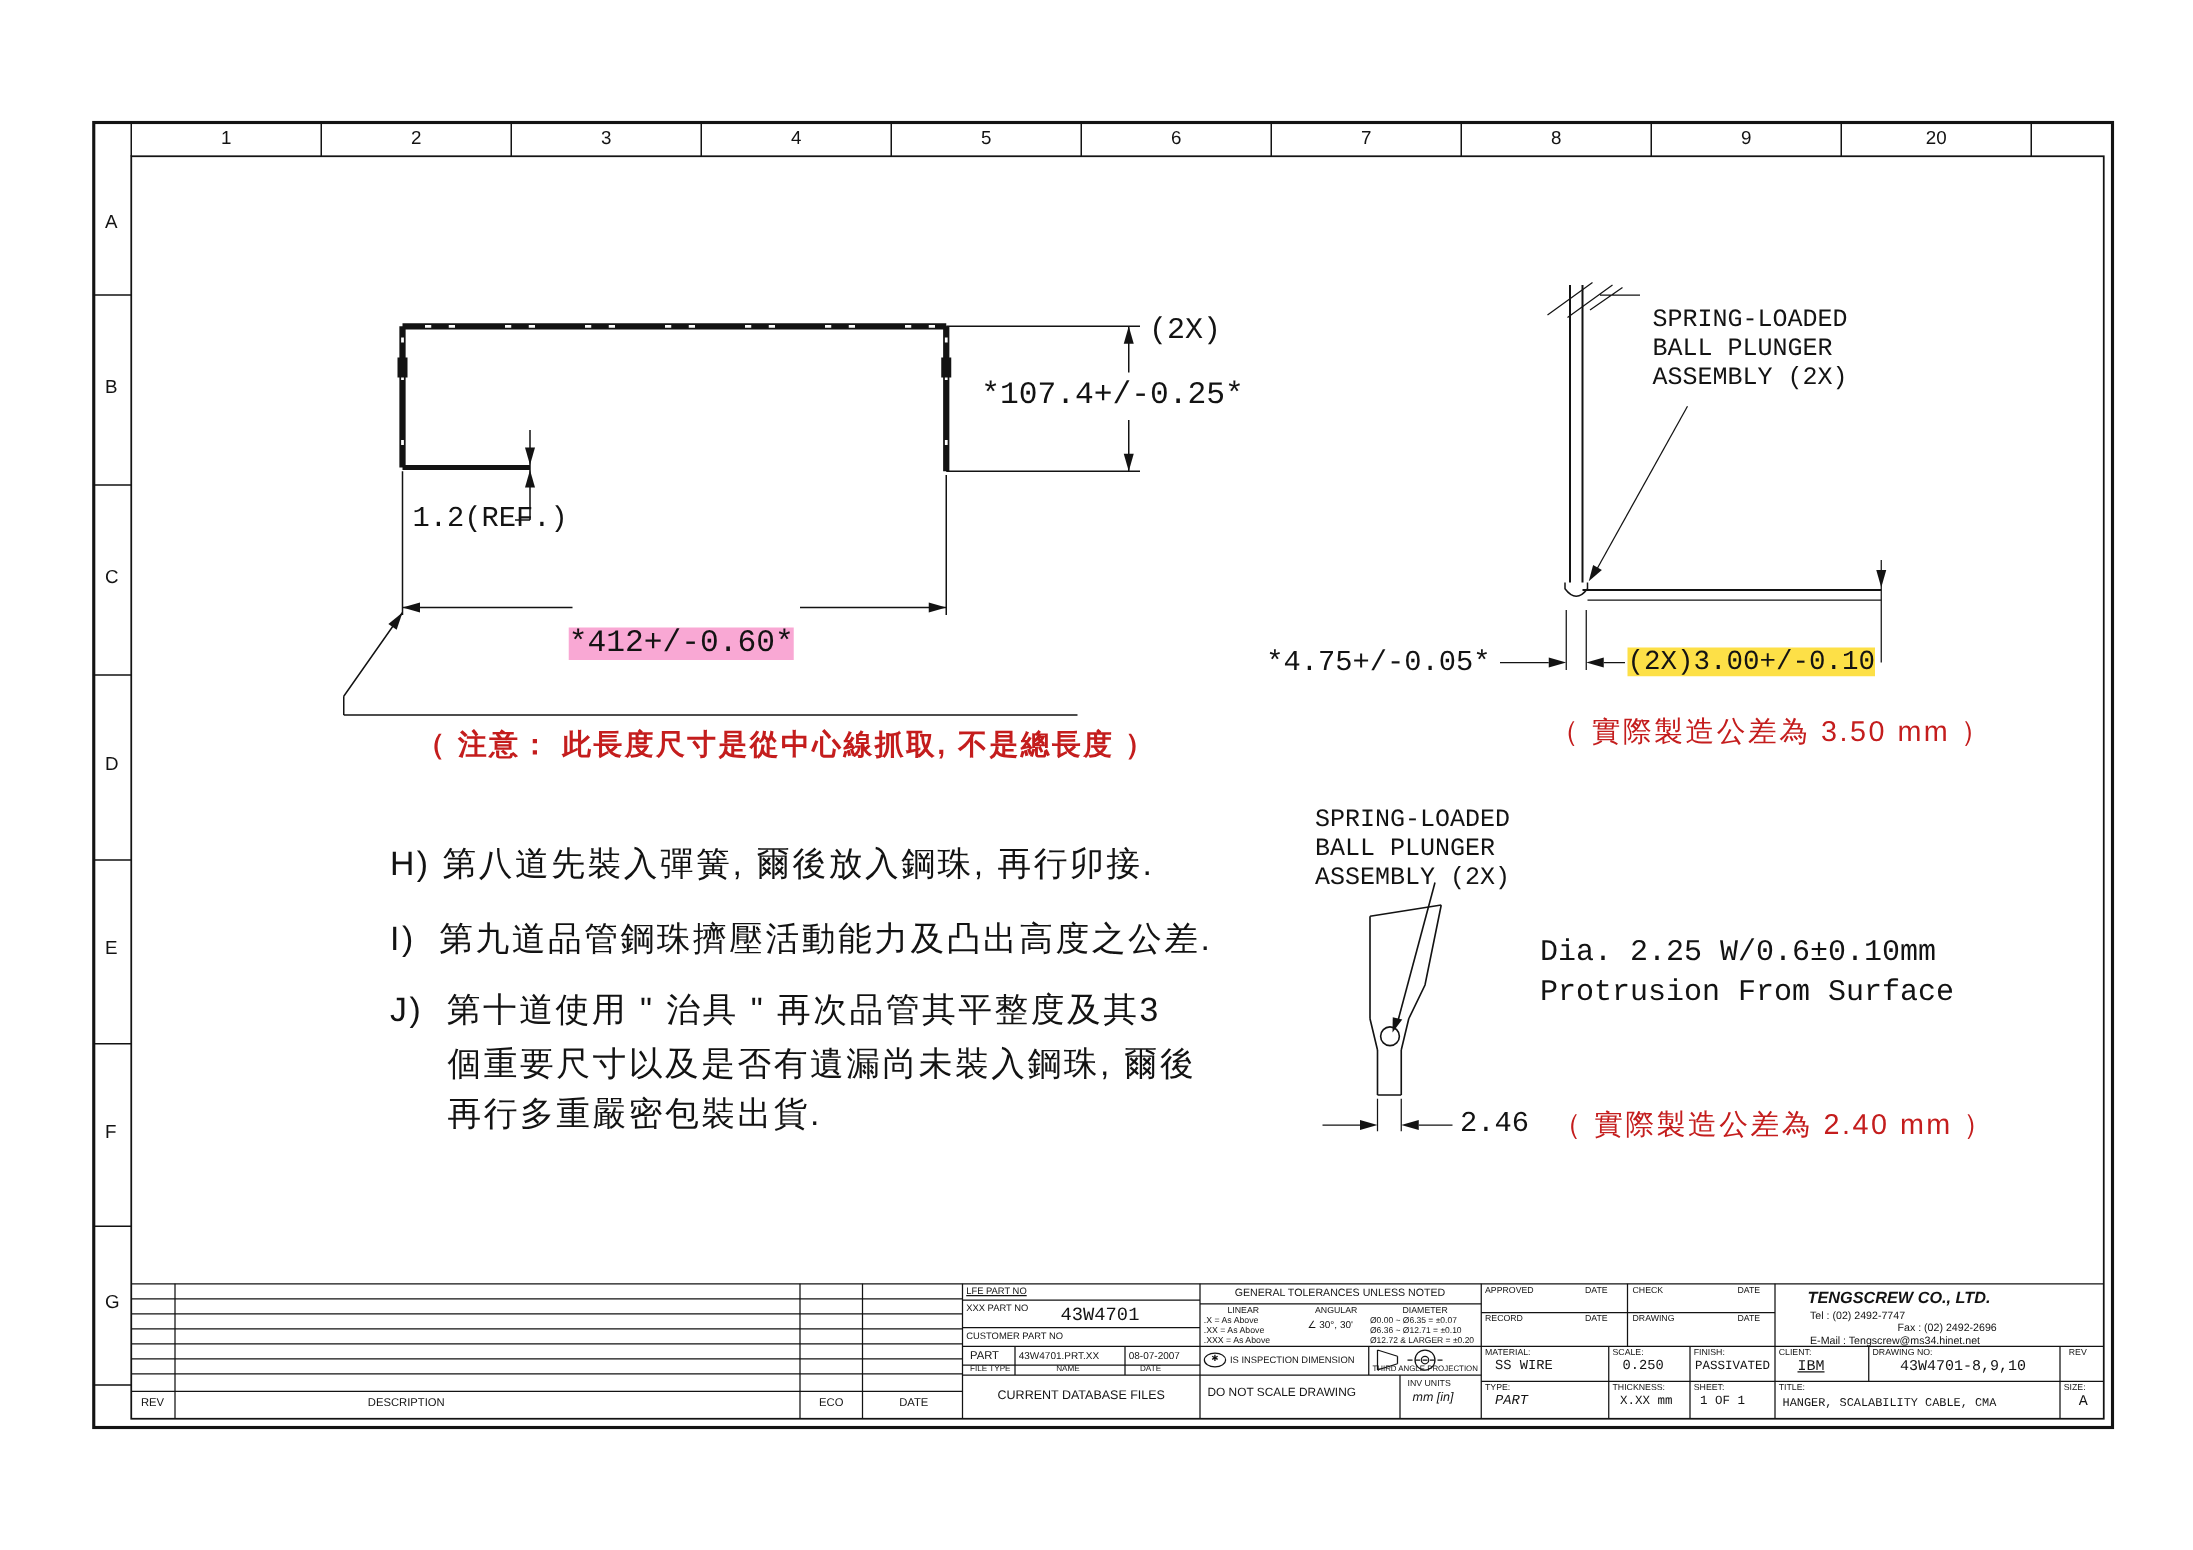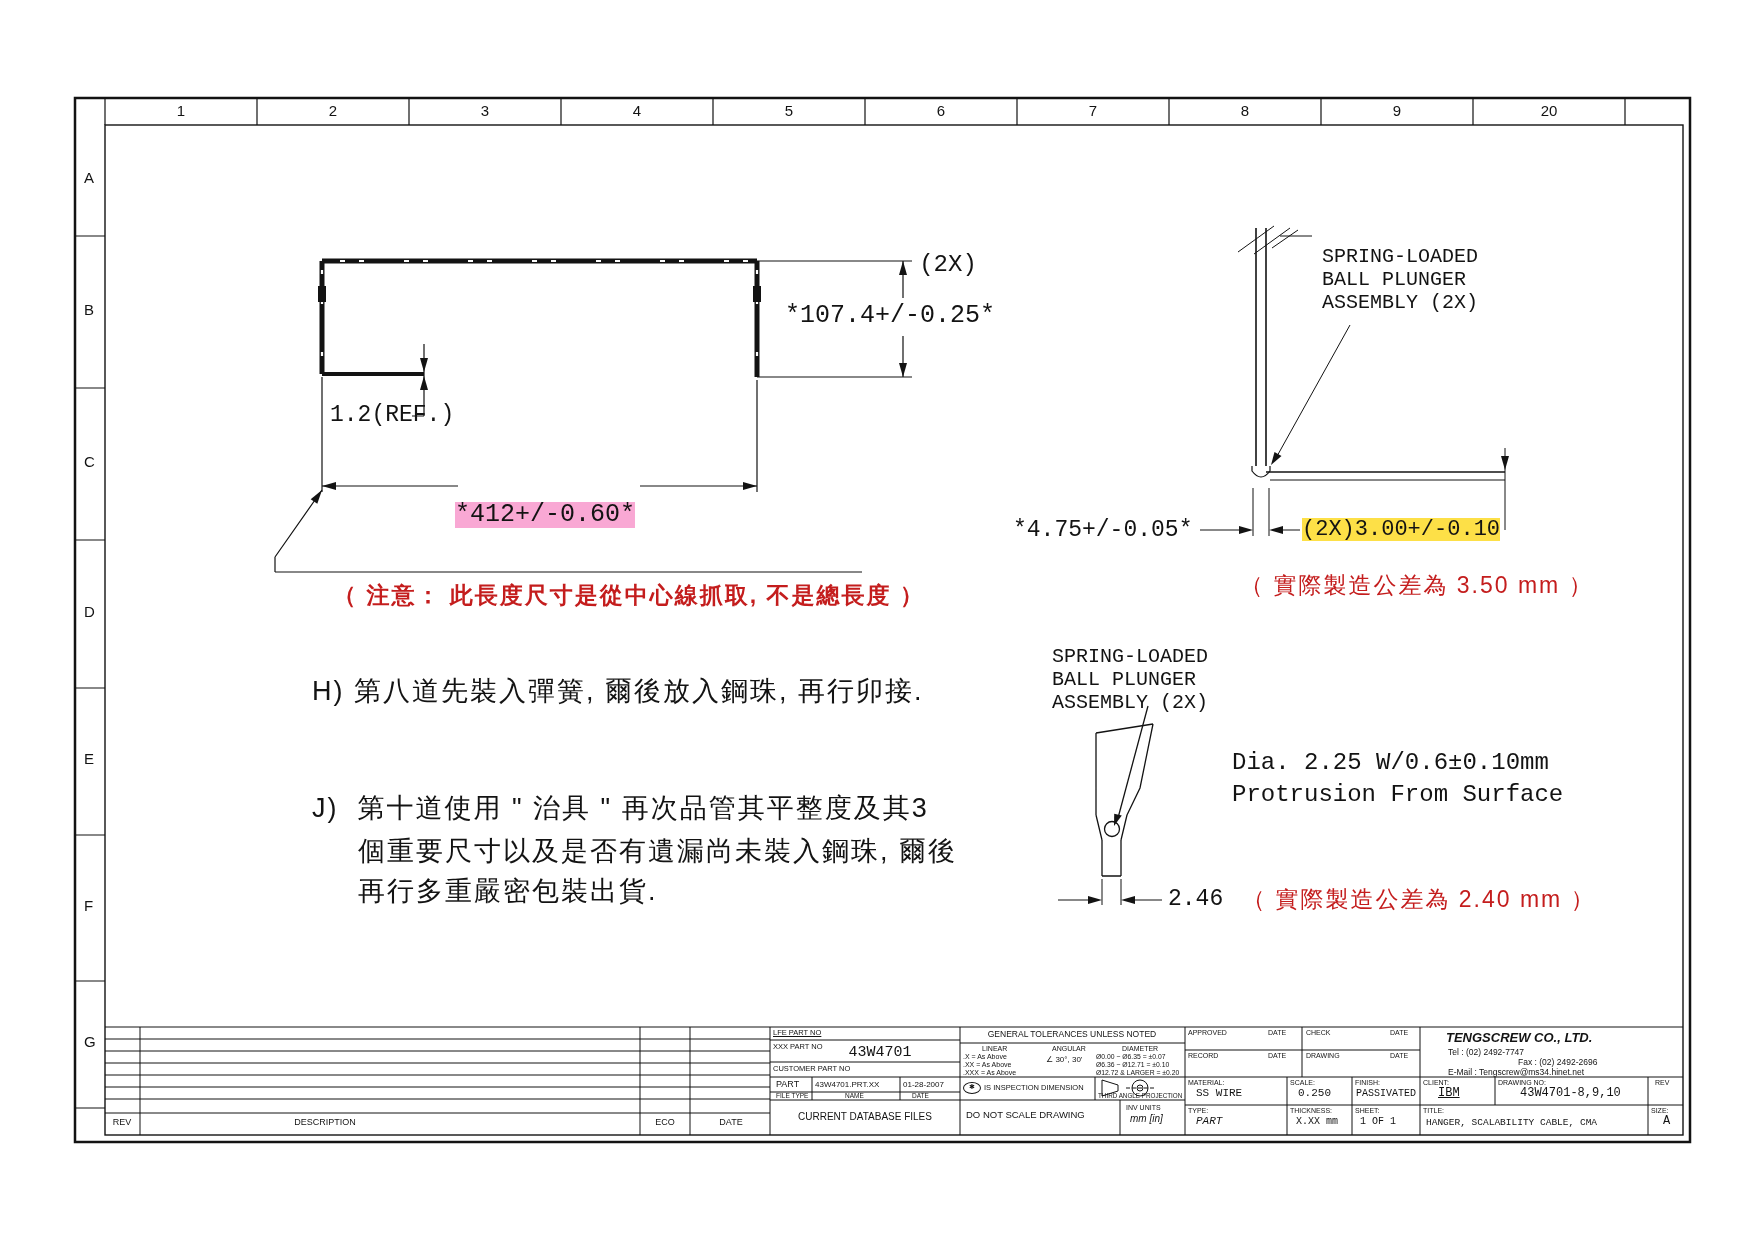--- a/index.html
+++ b/index.html
@@ -128,20 +128,21 @@
 <div class="t sans" style="left:84px;top:898px;font-size:15px;">F</div>
 <div class="t sans" style="left:84px;top:1034px;font-size:15px;">G</div>
 
 <div class="t mono ctr" style="left:948px;top:252px;font-size:24px;">(2X)</div>
 <div class="t mono ctr" style="left:890px;top:303px;font-size:25px;background:#fff;">*107.4+/-0.25*</div>
 <div class="t mono" style="left:330px;top:403px;font-size:23px;">1.2(REF.)</div>
 <div class="t mono ctr" style="left:545px;top:471px;font-size:25px;background:#f9a8d4;margin-top:31px;">*412+/-0.60*</div>
 <div class="t zh red" style="left:333px;top:583px;font-size:23px;font-weight:bold;">（ 注意： 此長度尺寸是從中心線抓取, 不是總長度 ）</div>
 
 <div class="t zh" style="left:312px;top:677px;font-size:27px;">H) 第八道先裝入彈簧, 爾後放入鋼珠, 再行卯接.</div>
+<div class="t zh" style="left:312px;top:737px;font-size:27px;">I)  第九道品管鋼珠擠壓活動能力及凸出高度之公差.</div>
 <div class="t zh" style="left:312px;top:794px;font-size:27px;">J)  第十道使用 " 治具 " 再次品管其平整度及其3</div>
 <div class="t zh" style="left:358px;top:837px;font-size:27px;">個重要尺寸以及是否有遺漏尚未裝入鋼珠, 爾後</div>
 <div class="t zh" style="left:358px;top:877px;font-size:27px;">再行多重嚴密包裝出貨.</div>
 
 <div class="t mono" style="left:1322px;top:246px;font-size:20px;">SPRING-LOADED</div>
 <div class="t mono" style="left:1322px;top:269px;font-size:20px;">BALL PLUNGER</div>
 <div class="t mono" style="left:1322px;top:292px;font-size:20px;">ASSEMBLY (2X)</div>
 <div class="t mono" style="left:1013px;top:518px;font-size:23px;">*4.75+/-0.05*</div>
 <div class="t mono" style="left:1302px;top:518px;font-size:22px;background:#fde047;">(2X)3.00+/-0.10</div>
 <div class="t zh red" style="left:1240px;top:573px;font-size:23px;">（ 實際製造公差為 3.50 mm ）</div>
@@ -153,21 +154,21 @@
 <div class="t mono" style="left:1232px;top:782px;font-size:24px;">Protrusion From Surface</div>
 <div class="t mono" style="left:1168px;top:887px;font-size:23px;">2.46</div>
 <div class="t zh red" style="left:1242px;top:887px;font-size:23px;">（ 實際製造公差為 2.40 mm ）</div>
 
 <div class="t sans" style="left:773px;top:1029px;font-size:7.5px;text-decoration:underline;">LFE PART NO</div>
 <div class="t sans" style="left:773px;top:1043px;font-size:7.5px;">XXX PART NO</div>
 <div class="t mono ctr" style="left:880px;top:1045px;font-size:15px;">43W4701</div>
 <div class="t sans" style="left:773px;top:1065px;font-size:7.5px;">CUSTOMER PART NO</div>
 <div class="t sans" style="left:776px;top:1080px;font-size:9px;">PART</div>
 <div class="t sans" style="left:815px;top:1081px;font-size:8px;">43W4701.PRT.XX</div>
-<div class="t sans" style="left:903px;top:1081px;font-size:8px;">01-28-2007</div>
+<div class="t sans" style="left:903px;top:1081px;font-size:8px;">08-07-2007</div>
 <div class="t sans" style="left:776px;top:1093px;font-size:6.5px;">FILE TYPE</div>
 <div class="t sans" style="left:845px;top:1093px;font-size:6.5px;">NAME</div>
 <div class="t sans" style="left:912px;top:1093px;font-size:6.5px;">DATE</div>
 <div class="t sans ctr" style="left:865px;top:1112px;font-size:10px;">CURRENT DATABASE FILES</div>
 
 <div class="t sans ctr" style="left:1072px;top:1030px;font-size:8.5px;">GENERAL TOLERANCES UNLESS NOTED</div>
 <div class="t sans" style="left:982px;top:1045px;font-size:7px;">LINEAR</div>
 <div class="t sans" style="left:1052px;top:1045px;font-size:7px;">ANGULAR</div>
 <div class="t sans" style="left:1122px;top:1045px;font-size:7px;">DIAMETER</div>
 <div class="t sans" style="left:963px;top:1053px;font-size:7px;">.X = As Above</div>

